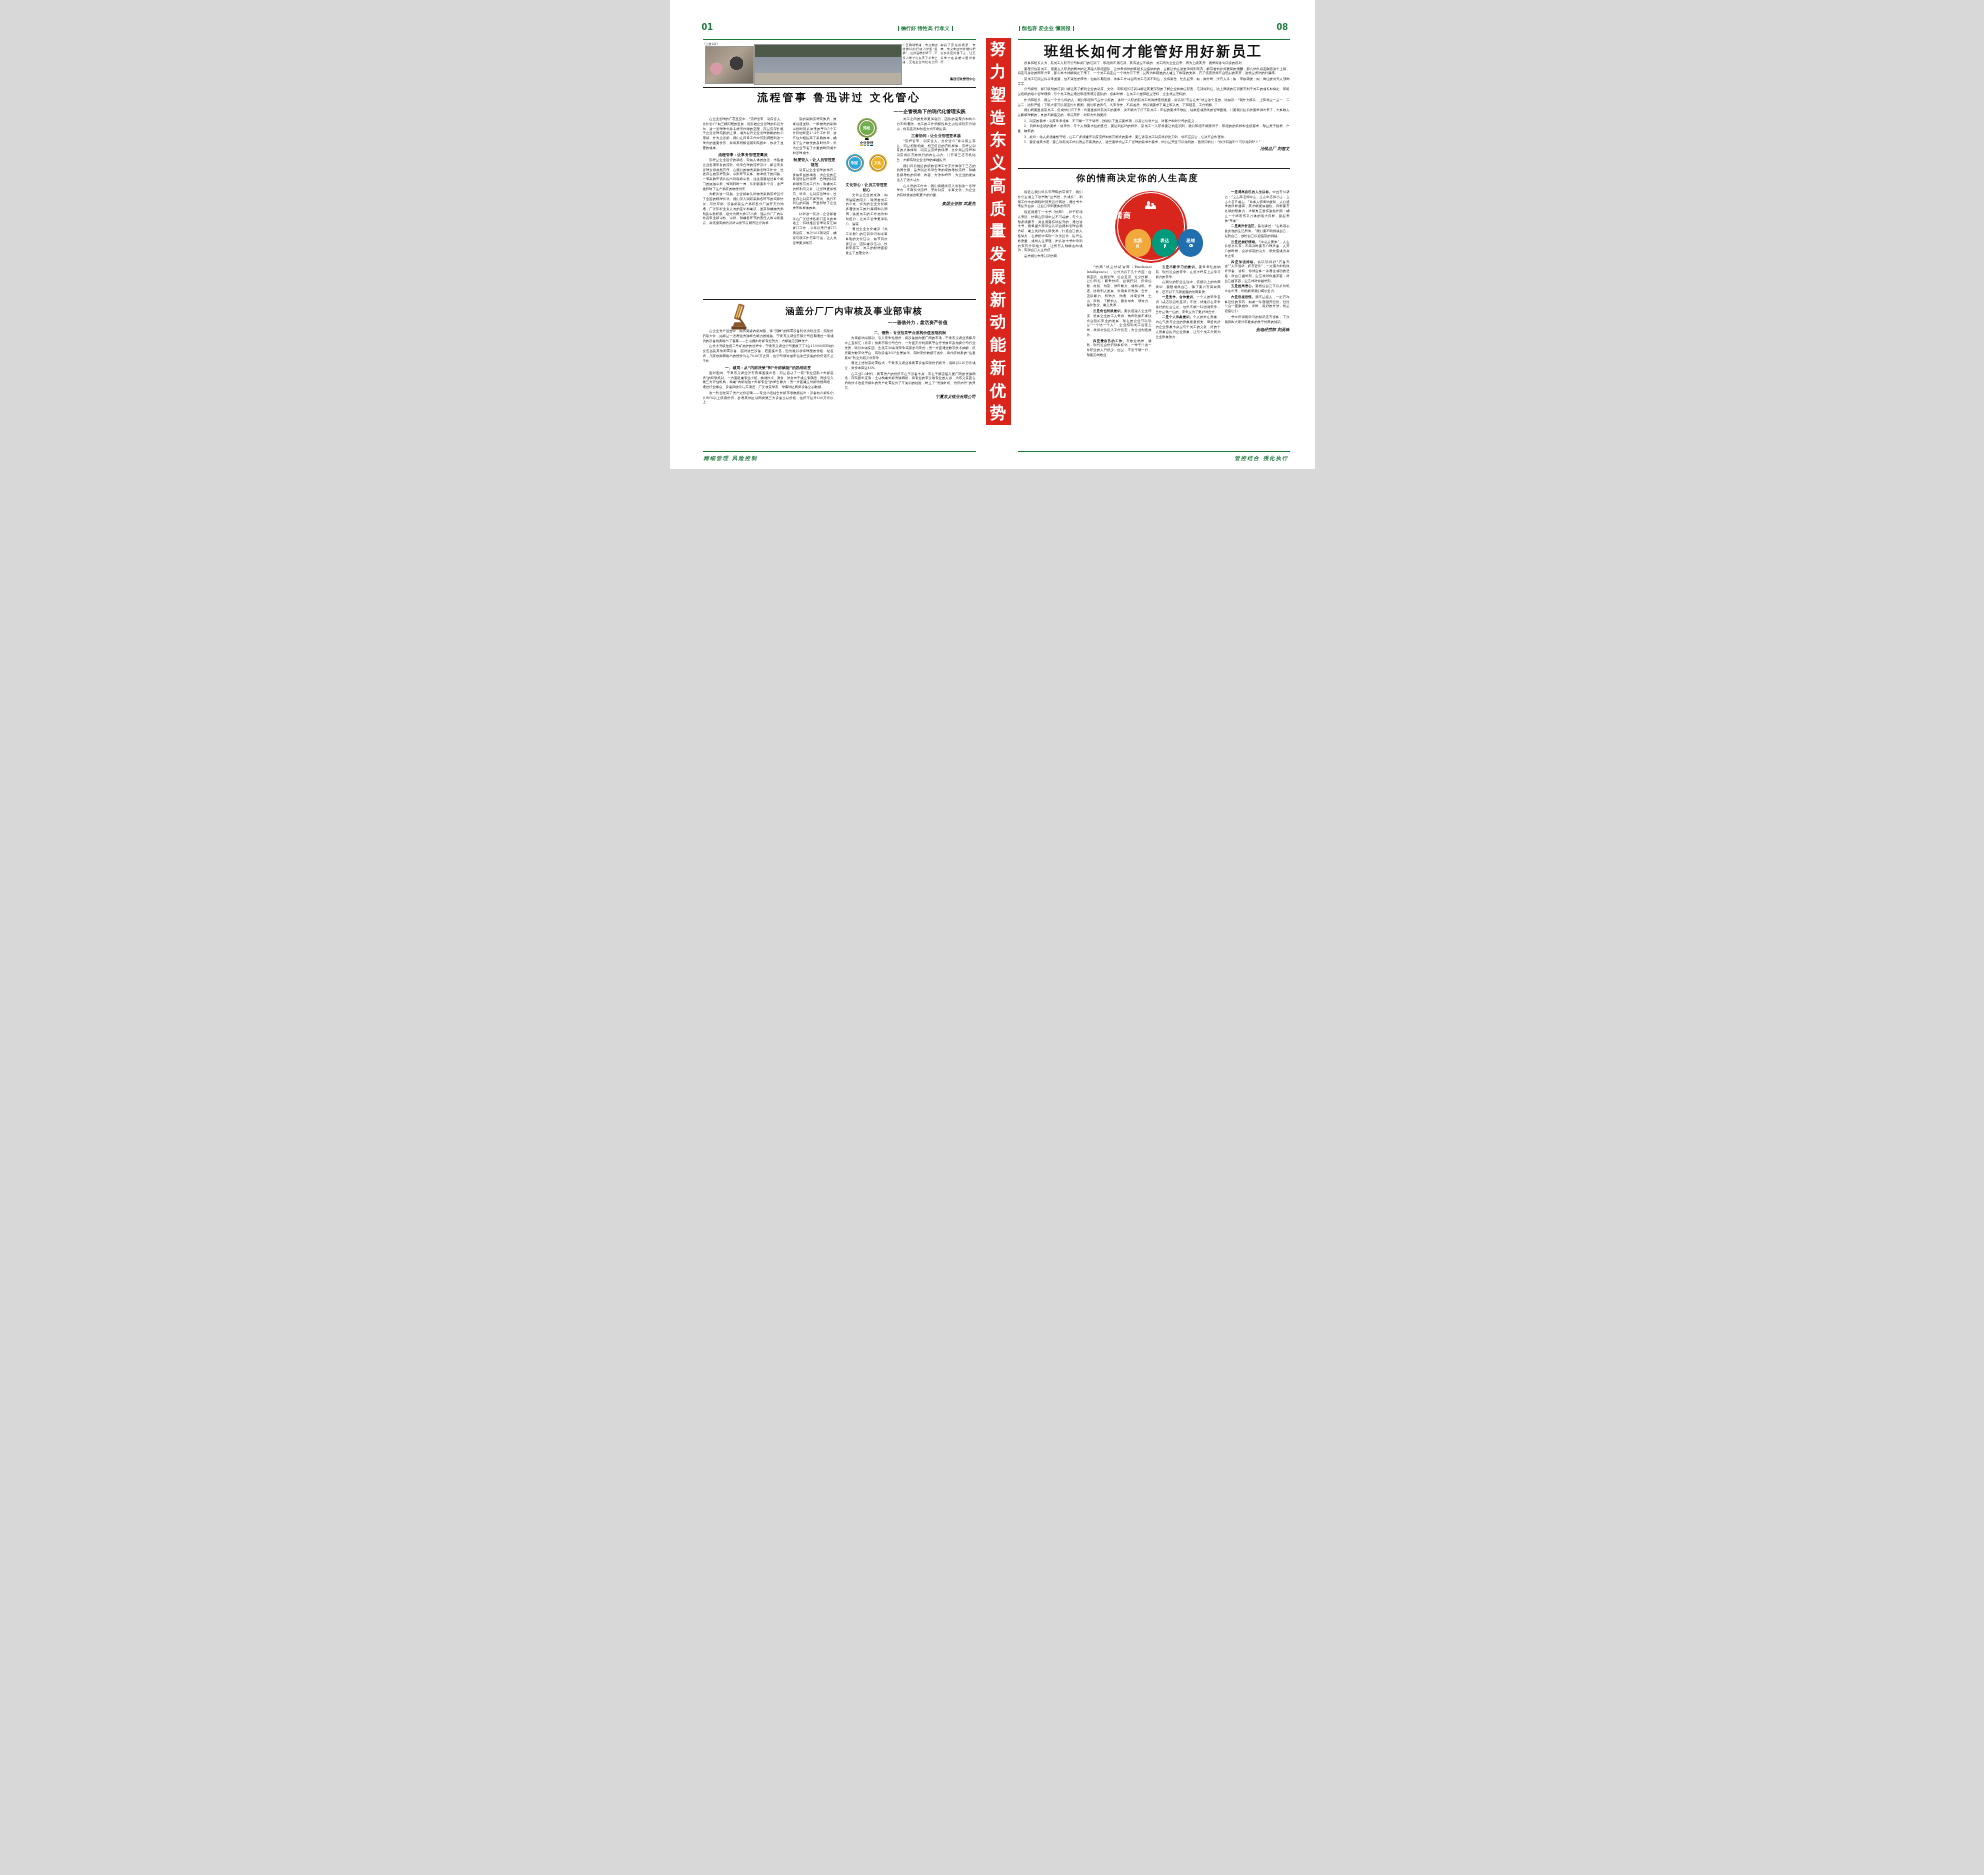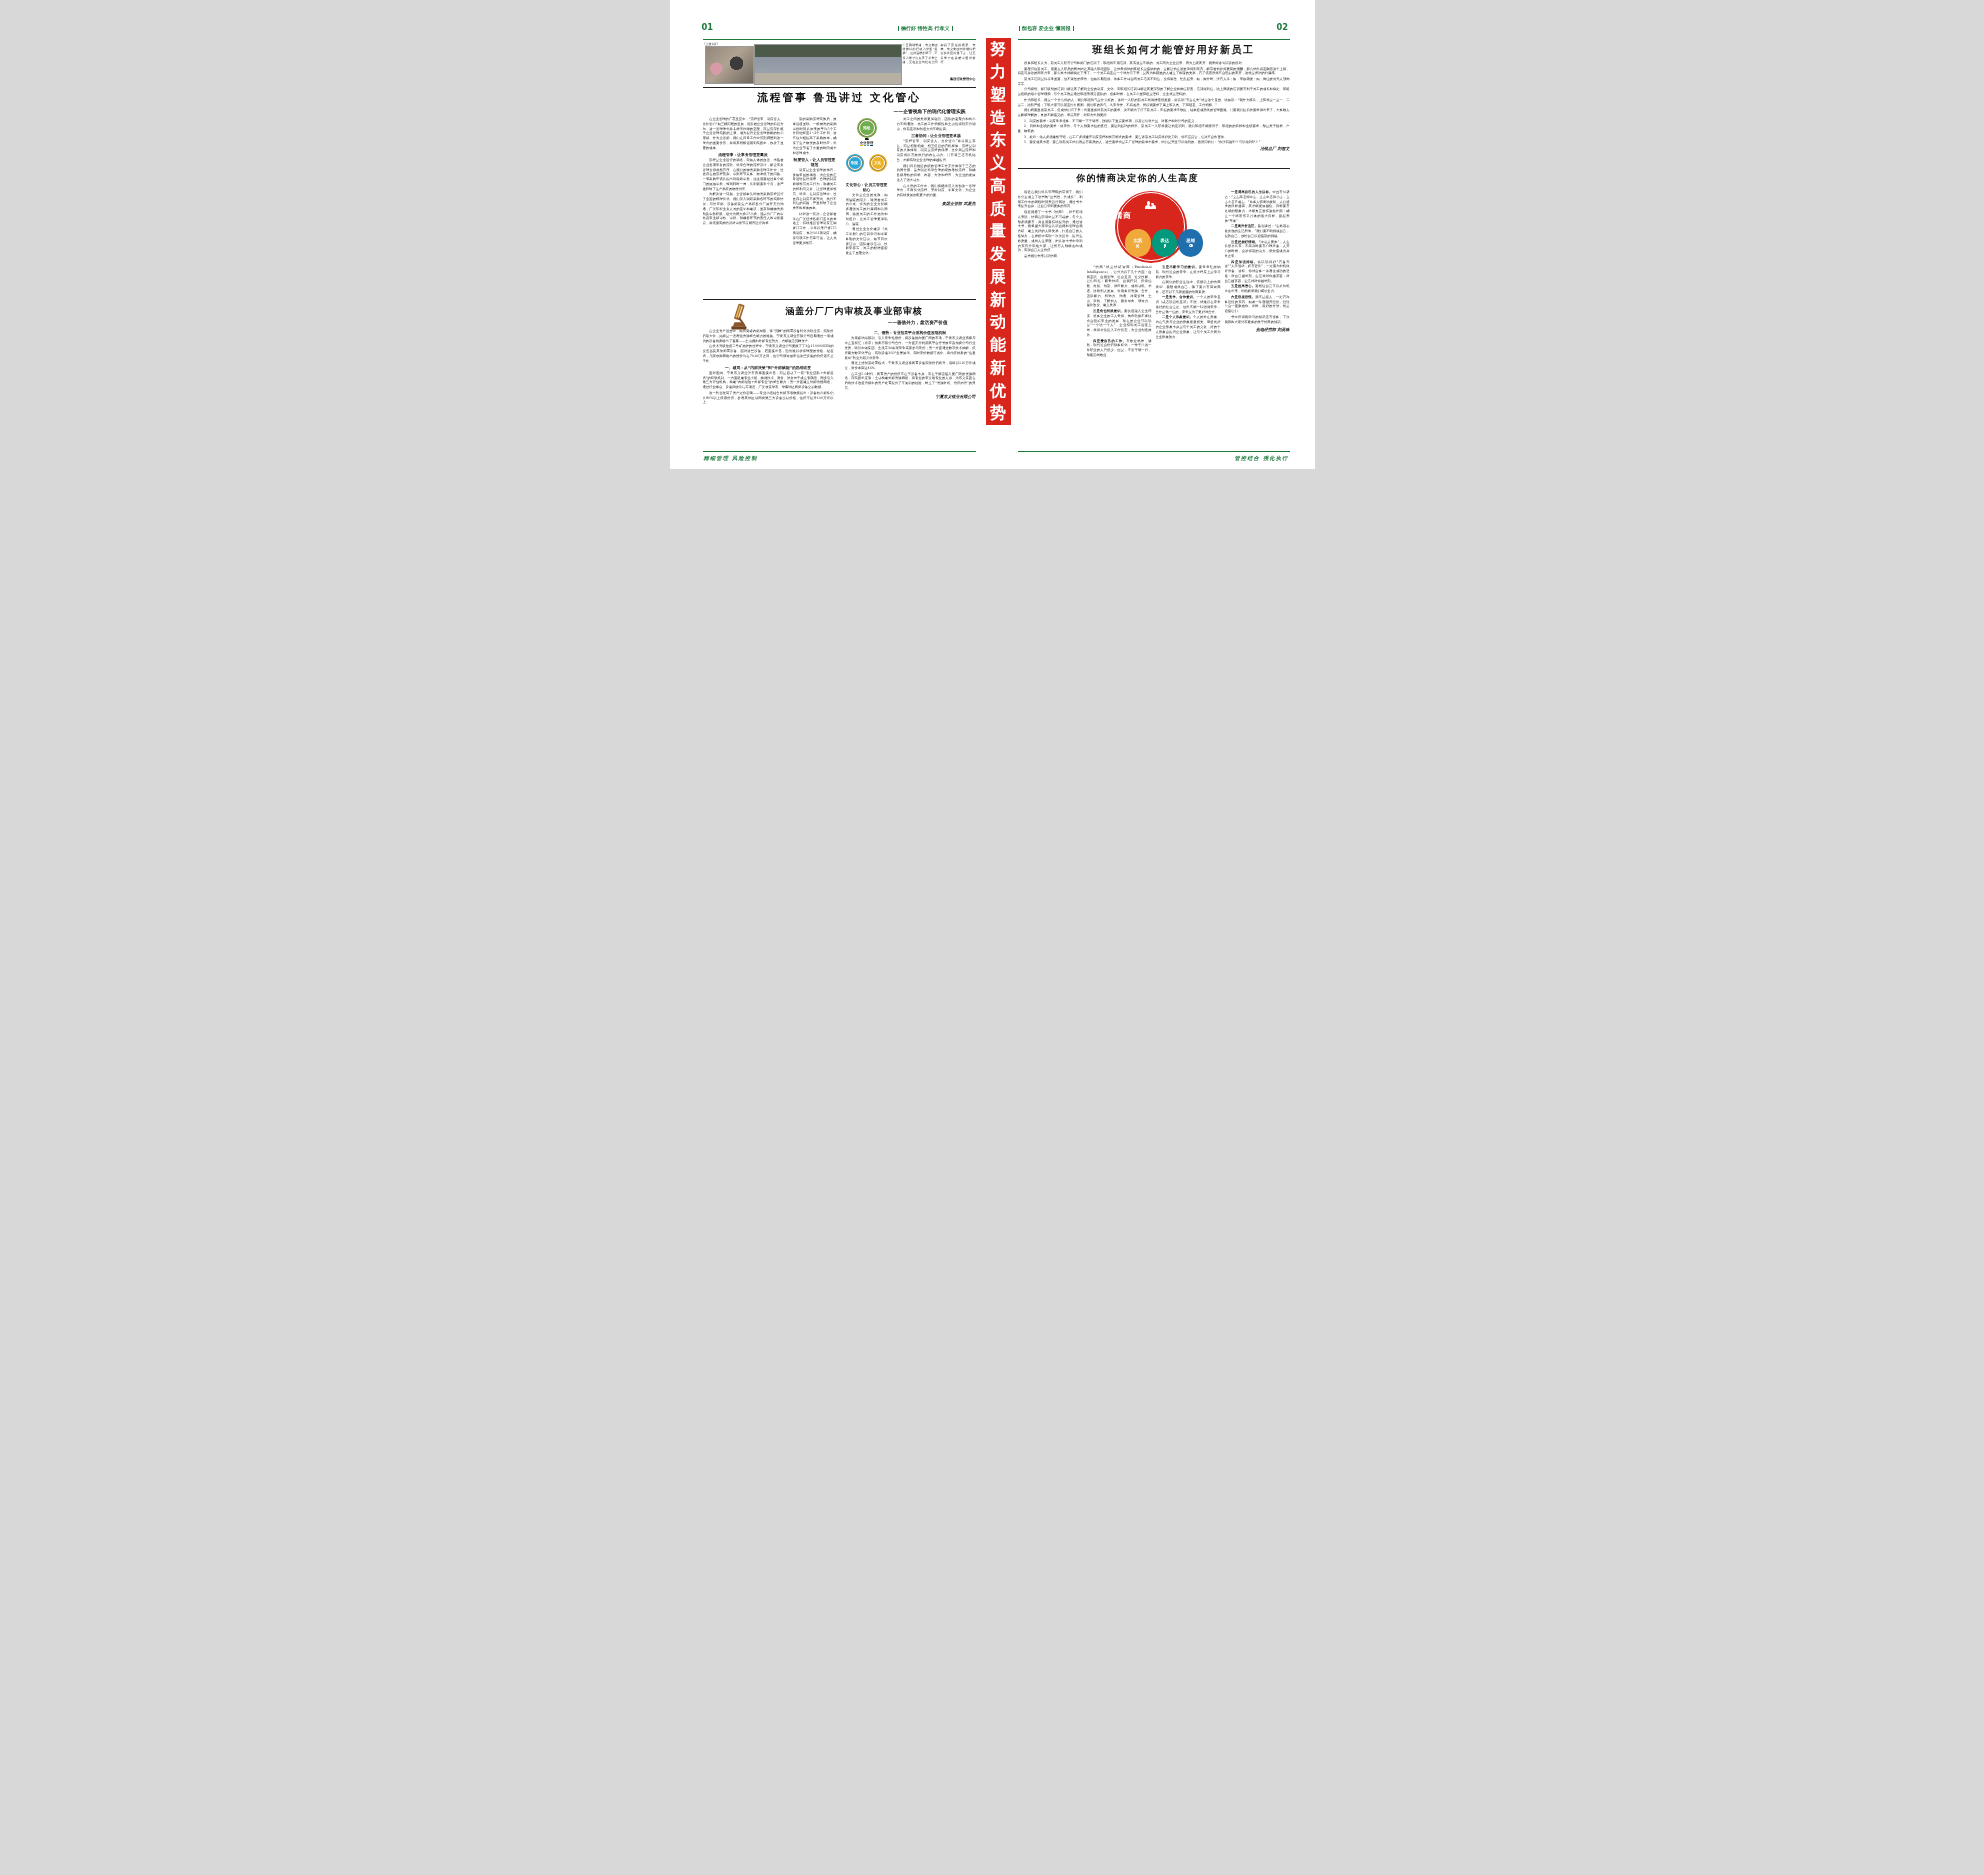--- a/index.html
+++ b/index.html
@@ -220,24 +220,24 @@
       <div class="banner-char">新</div>
       <div class="banner-char">优</div>
       <div class="banner-char">势</div>
     </div>
 
   <div class="abs slogan" style="left:349px;top:25.4px;">
     <span class="bar"></span>
     <span>能包容 爱企业 懂回报</span>
     <span class="bar"></span>
   </div>
-  <div class="abs pagenum" style="left:607px;top:22px;">02</div>
+  <div class="abs pagenum" style="left:607px;top:22px;">08</div>
   <div class="abs rule" style="left:348px;top:39px;width:272px;"></div>
 
-  <div class="abs headline" style="left:368px;top:43px;width:272px;font-size:10px;letter-spacing:1.6px;">班组长如何才能管好用好新员工</div>
+  <div class="abs headline" style="left:348px;top:43px;width:272px;font-size:14px;letter-spacing:1.6px;">班组长如何才能管好用好新员工</div>
   <div class="abs flow" style="left:348px;top:61px;width:272px;height:106px;overflow:hidden;">
     <div>
         <p class="body-p">很多班组长认为，新员工入职有公司和部门的培训了，班组就不用培训，其实这是不够的。员工因为企业进来，因为上级离开。我觉得这句话说的很对。</p>
         <p class="body-p">要想留住新员工，需要在入职后的两周内让其融入班组团队，让他觉得他的班组长是接纳他的，是能让他在这里学得到东西，能带着他获得更高的报酬，那么他也愿意跟随这个上级，愿意与身边的同事共事，那么基本就能稳定下来了。一个员工愿意在一个地方留下来，是因为和那里的人建立了和谐的关系，有了依恋后就不会轻易的离开，这就是所谓的归属感。</p>
         <p class="body-p">新员工培训是件非常重要，但不紧急的事情。但如长期忽视，许多工作却会因员工培训不到位，变得紧急、忙乱起来。如，操作时，没有人手；如，事故频发；如，岗位缺员无人顶岗等等。</p>
         <p class="body-p">公司级别、部门级别的培训只能让其了解到企业的制度、文化。而班组长培训却能让其更深刻的了解企业和岗位职责，培训做到位，比上两级的培训更有利于员工的成长和稳定。班组是组织的最小管理细胞，每个员工都是通过班组来感受团队的，很多时候，在员工心里班组是怎样，企业就是怎样的。</p>
         <p class="body-p">作为班组长，我是一个什么样的人，我们班组风气是什么样的，这对一入职的新员工就讲清楚很重要，俗话说“有言在先”就是这个意思。比如说：“我作为班长，上班就是一是一、二是二，比较严格；下班大家可以随意打打闹闹。我们班的风气，凡事争先，不愿落后。所以我要求下属上班认真、下班随意、工作积极。”</p>
         <p class="body-p">我们既要重视新员工，促成他们留下来；也要重视对新员工的要求。决不能为了留下新员工，应提的要求不敢提，结果造成后续的管理困难。只要我们提前把要求讲出来了，大多数人是能够理解的，真的不能接受的，早点离开，对双方也都更好。</p>
         <p class="body-p">1、制度的要求：制度常常很多，不可能一下子讲完，强调以下重点要求项，以及它们对产品、对客户和对公司的意义。</p>
         <p class="body-p">2、目标和业绩的要求：做事情，每个人都要承担的责任，要达到起码的标准。新员工一入职就要让他意识到，我们班组不能混日子。班组的的目标和业绩要求，都是关于指标、产量、物耗的。</p>

